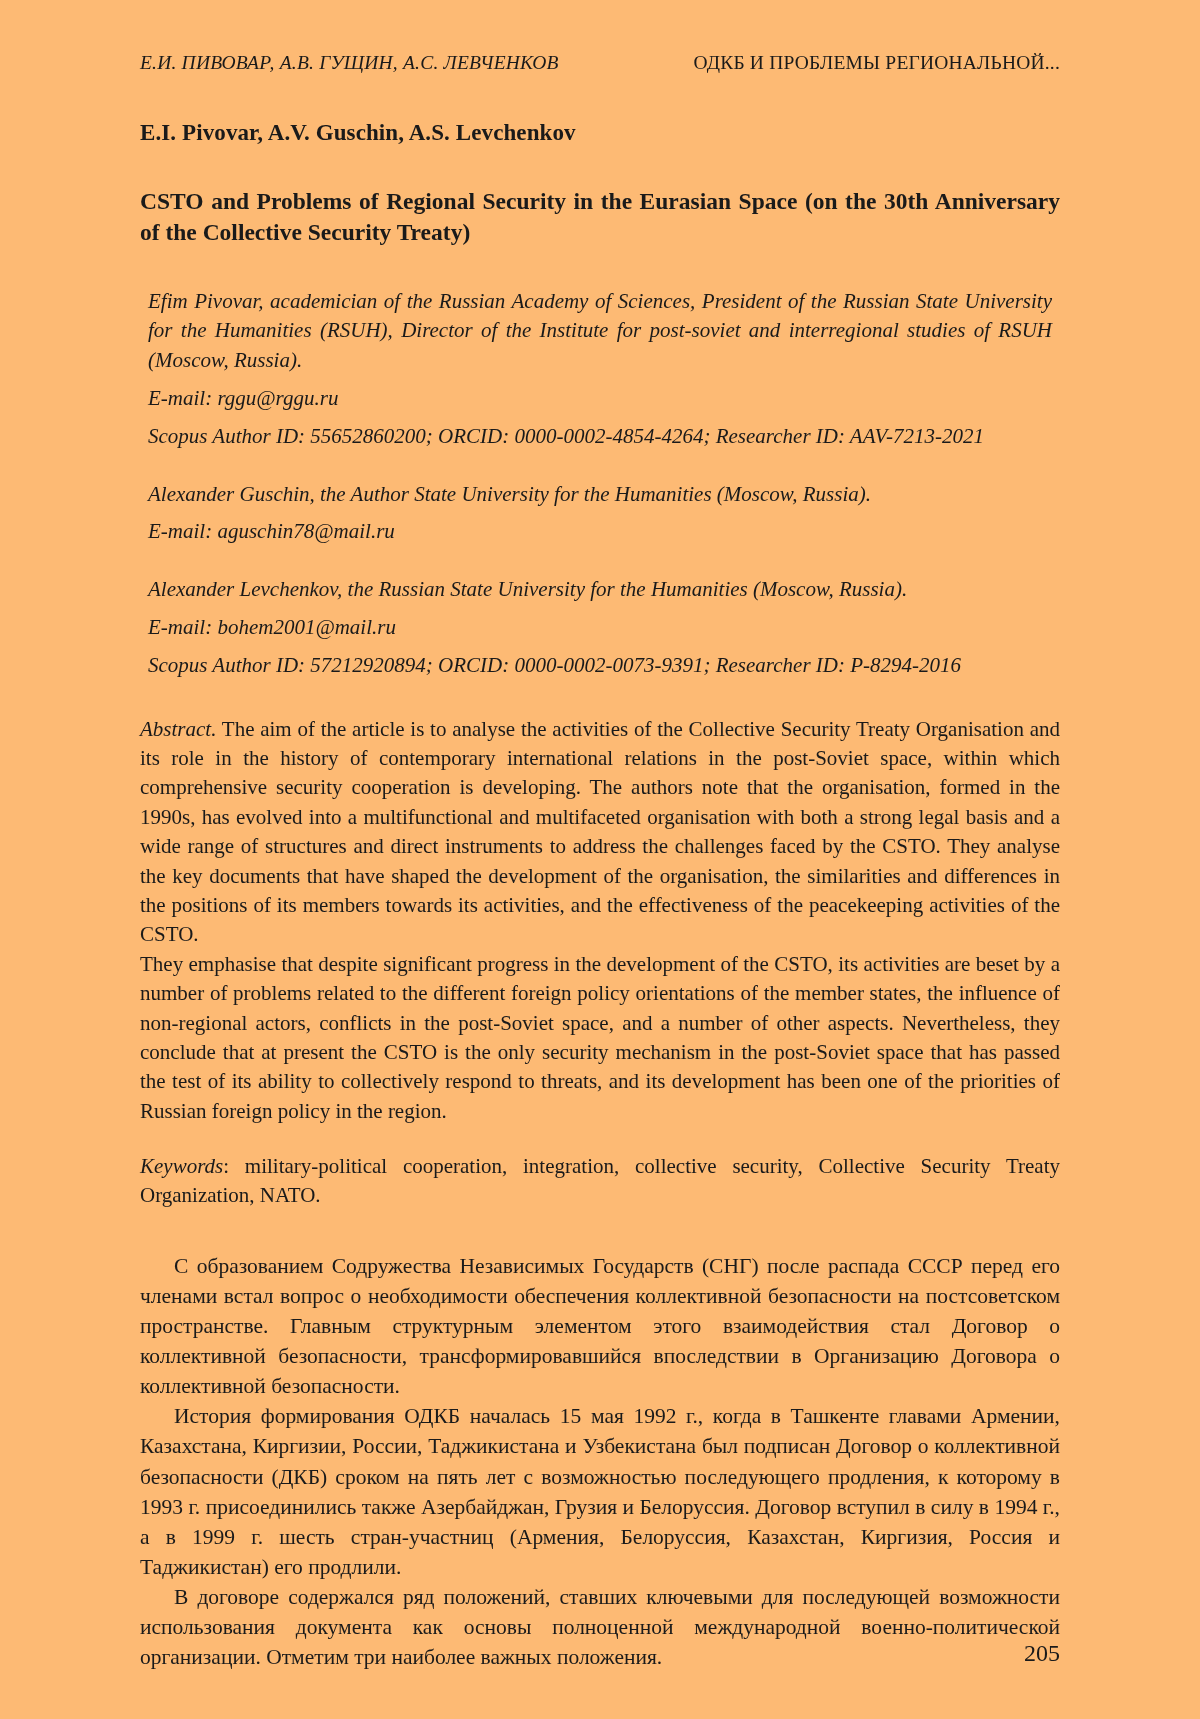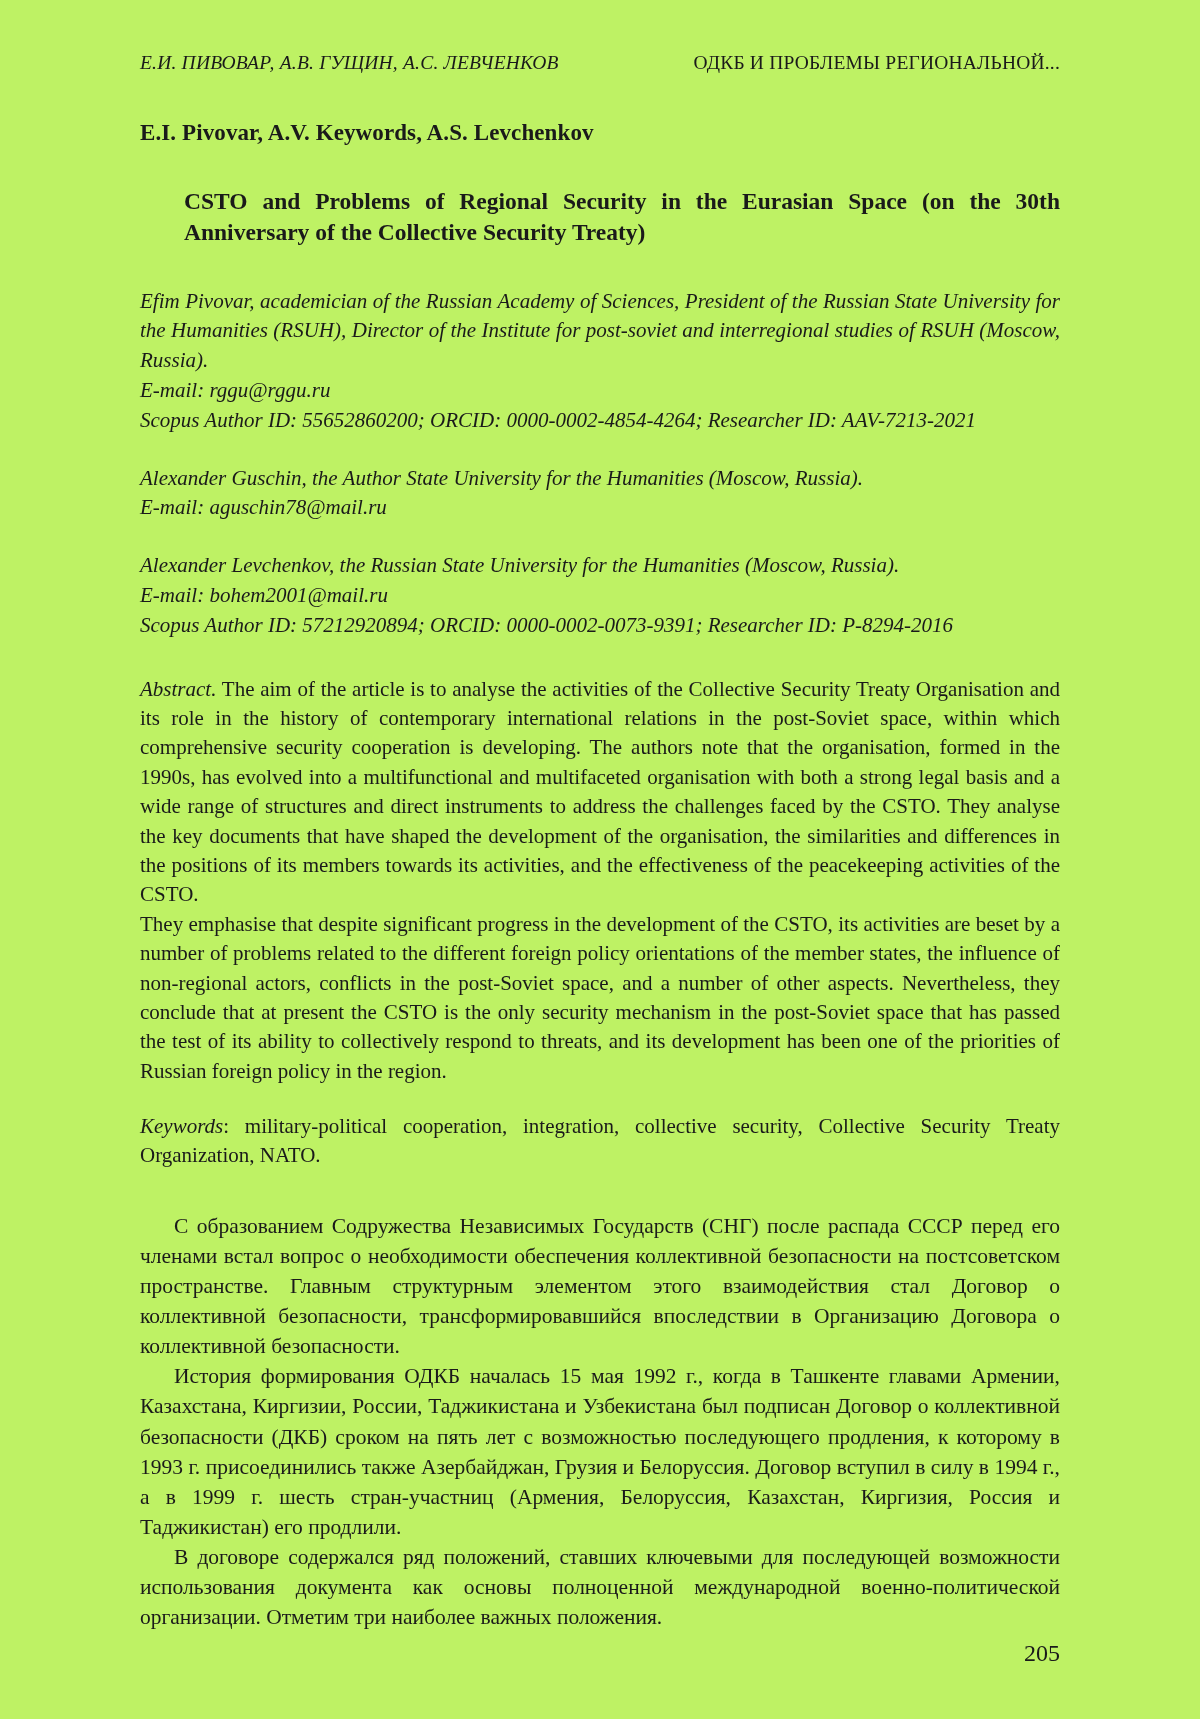--- a/index.html
+++ b/index.html
@@ -4,21 +4,21 @@
 <style>
   html, body {
     margin: 0;
     padding: 0;
     background: #ffffff;
   }
   .page {
     position: relative;
     width: 1200px;
     height: 1719px;
-    background: #bef264;
+    background: #fdba74;
     margin: 0 auto;
     box-sizing: border-box;
     padding: 0;
     font-family: "Liberation Serif", "DejaVu Serif", serif;
     color: #1a1a1a;
     overflow: hidden;
   }
   .content {
     position: absolute;
     left: 140px;
@@ -52,31 +52,30 @@
     margin-bottom: 40px;
     letter-spacing: 0.1px;
   }
 
   .article-title {
     font-weight: bold;
     font-size: 23.5px;
     line-height: 1.33;
     text-align: justify;
     margin-bottom: 38px;
-    margin-left: 44px;
   }
 
   .affil {
     font-style: italic;
     font-size: 21px;
     line-height: 1.42;
     text-align: justify;
     margin-bottom: 28px;
   }
-  .affil p { margin: 0; }
+  .affil p { margin: 8px; }
 
   .abstract {
     font-size: 21px;
     line-height: 1.4;
     text-align: justify;
     margin-top: 34px;
   }
   .abstract p { margin: 0; }
   .abstract .lbl { font-style: italic; }
 
@@ -111,21 +110,21 @@
 
 <div class="page">
 
   <div class="content">
 
     <div class="runhead">
       <div class="left">Е.И. ПИВОВАР, А.В. ГУЩИН, А.С. ЛЕВЧЕНКОВ</div>
       <div class="right">ОДКБ И ПРОБЛЕМЫ РЕГИОНАЛЬНОЙ...</div>
     </div>
 
-    <div class="authors-line">E.I. Pivovar, A.V. Keywords, A.S. Levchenkov</div>
+    <div class="authors-line">E.I. Pivovar, A.V. Guschin, A.S. Levchenkov</div>
 
     <div class="article-title">CSTO and Problems of Regional Security in the Eurasian Space (on the 30th Anniversary of the Collective Security Treaty)</div>
 
     <div class="affil">
       <p class="stretch">Efim Pivovar, academician of the Russian Academy of Sciences, President of the Russian State University for the Humanities (RSUH), Director of the Institute for post-soviet and interregional studies of RSUH (Moscow, Russia).</p>
       <p>E-mail: rggu@rggu.ru</p>
       <p class="stretch">Scopus Author ID: 55652860200; ORCID: 0000-0002-4854-4264; Researcher ID: AAV-7213-2021</p>
     </div>
 
     <div class="affil">

